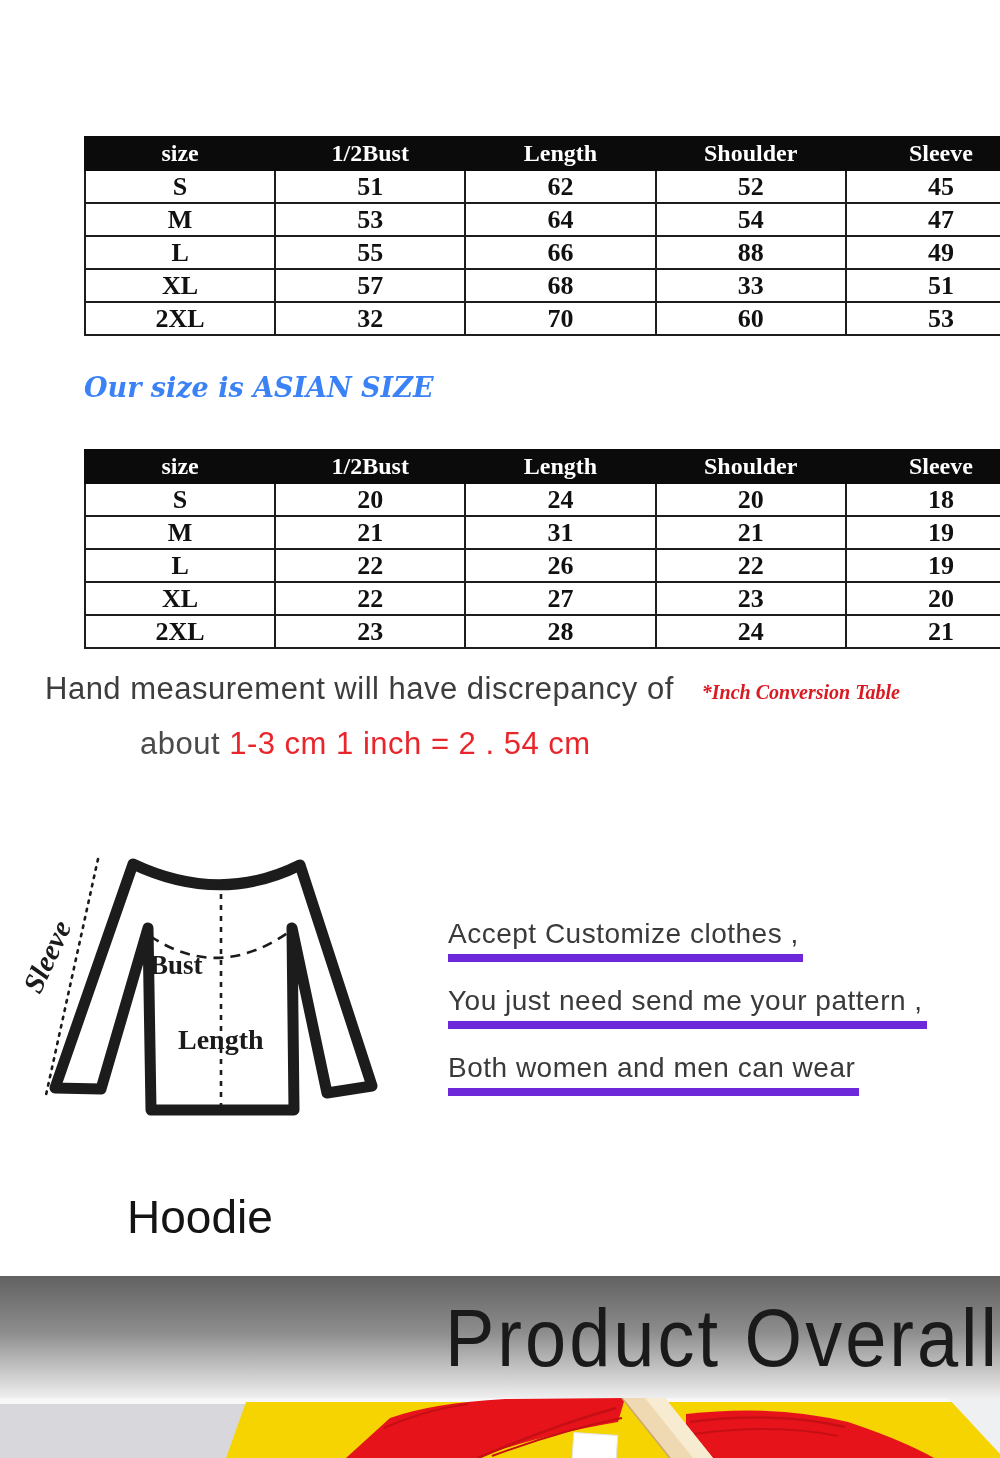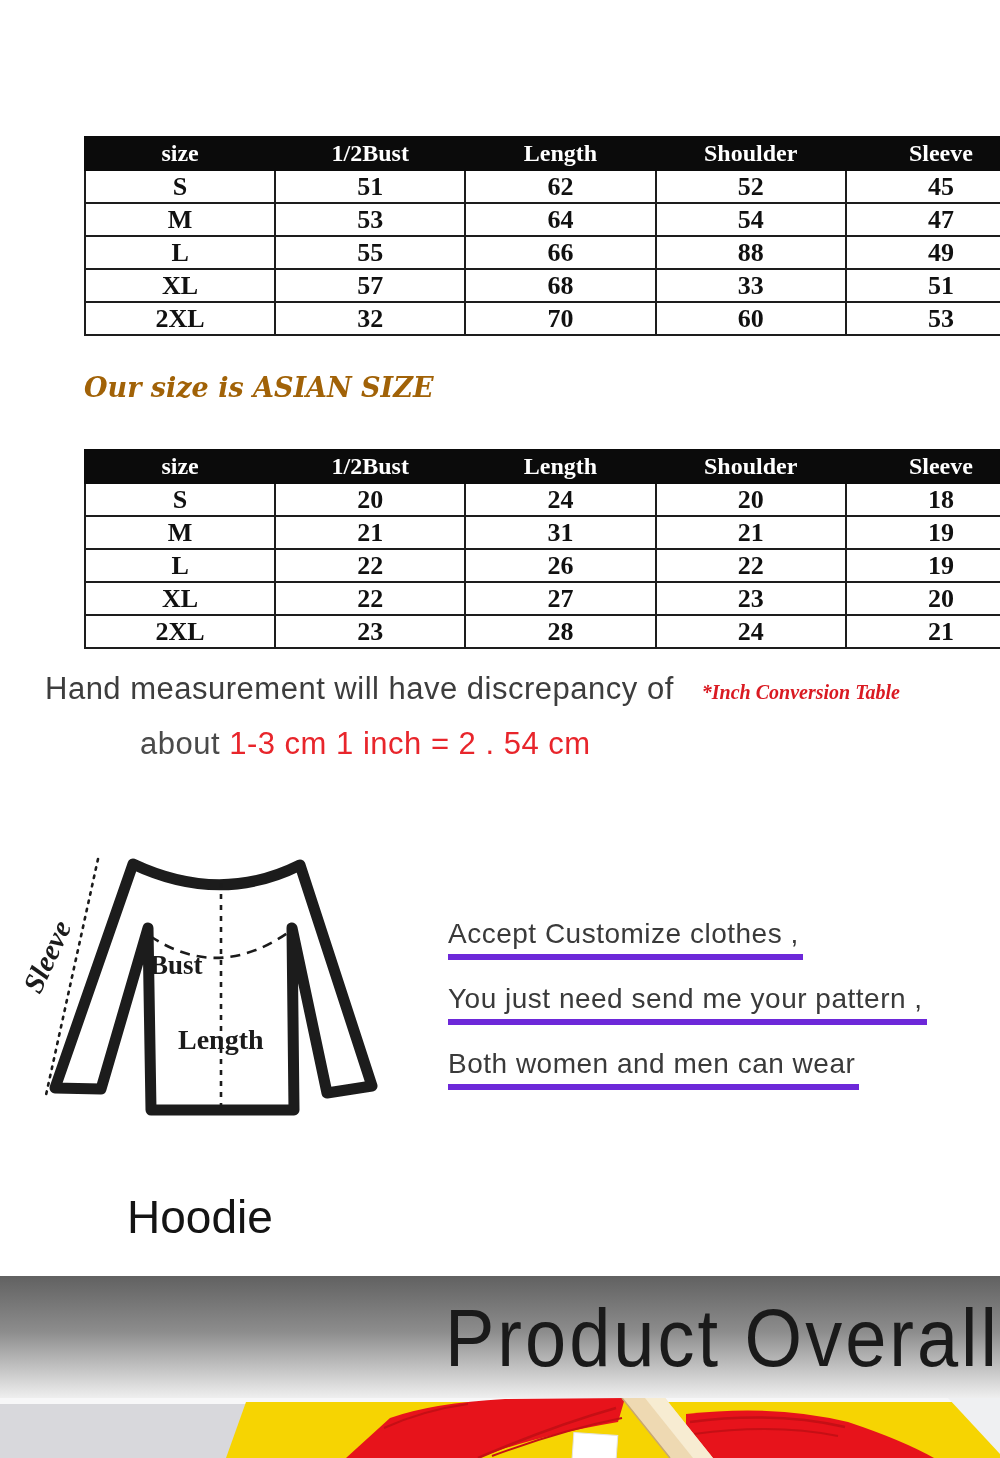--- a/index.html
+++ b/index.html
@@ -16,35 +16,35 @@
                      height:31px;border:2px solid #1d1d1d;padding:0;background:#fff;}
   #cm-table{top:136px;}
   #inch-table{top:449px;}
 
   .caption{position:absolute;font-family:"DejaVu Serif",serif;font-style:italic;font-weight:700;
            font-size:20px;color:#da1a22;white-space:nowrap;}
   #cm-caption{top:335px;right:84px;}
   #inch-caption{top:681px;right:100px;font-family:Liberation Serif, serif;}
 
   .asian-note{position:absolute;left:84px;top:372px;font-family:"DejaVu Serif",serif;
-              font-style:italic;font-weight:700;font-size:27px;color:#a16207;}
+              font-style:italic;font-weight:700;font-size:27px;color:#3b82f6;}
 
   .measure-line1{position:absolute;left:45px;top:671px;font-family:"Liberation Sans",sans-serif;
                  font-size:31px;color:#3d3d3d;letter-spacing:0.5px;}
   .measure-line2{position:absolute;left:140px;top:726px;font-family:"Liberation Sans",sans-serif;
                  font-size:31px;color:#4a4a4a;letter-spacing:0.5px;}
   .measure-line2 .red{color:#e8252b;}
 
   .diagram{position:absolute;left:20px;top:843px;}
   .diagram text{font-family:"Liberation Serif",serif;fill:#1b1b1b;}
 
   .customize{position:absolute;left:448px;top:918px;font-family:"Liberation Sans",sans-serif;
              font-size:28px;color:#3a3a3a;letter-spacing:0.5px;}
   .customize .line{display:block;width:-moz-fit-content;width:fit-content;
-                   padding:0 4px 4px 0;border-bottom:6px solid #6d28d9;margin-bottom:23px;}
+                   padding:0 4px 4px 0;border-bottom:8px solid #6d28d9;margin-bottom:23px;}
 
   .hoodie-label{position:absolute;left:127px;top:1190px;font-family:"Liberation Sans",sans-serif;
                 font-size:46px;font-weight:500;color:#141414;}
 
   .banner{position:absolute;left:0;top:1276px;width:1000px;height:122px;
           background:linear-gradient(180deg,#616161 0%,#8d8d8d 46%,#efefef 100%);
           display:flex;align-items:center;justify-content:flex-end;}
   .banner-text{font-family:"Liberation Sans",sans-serif;font-weight:300;font-size:74px;
                color:#1a1a1a;letter-spacing:3px;transform:scaleY(1.1);}
 

